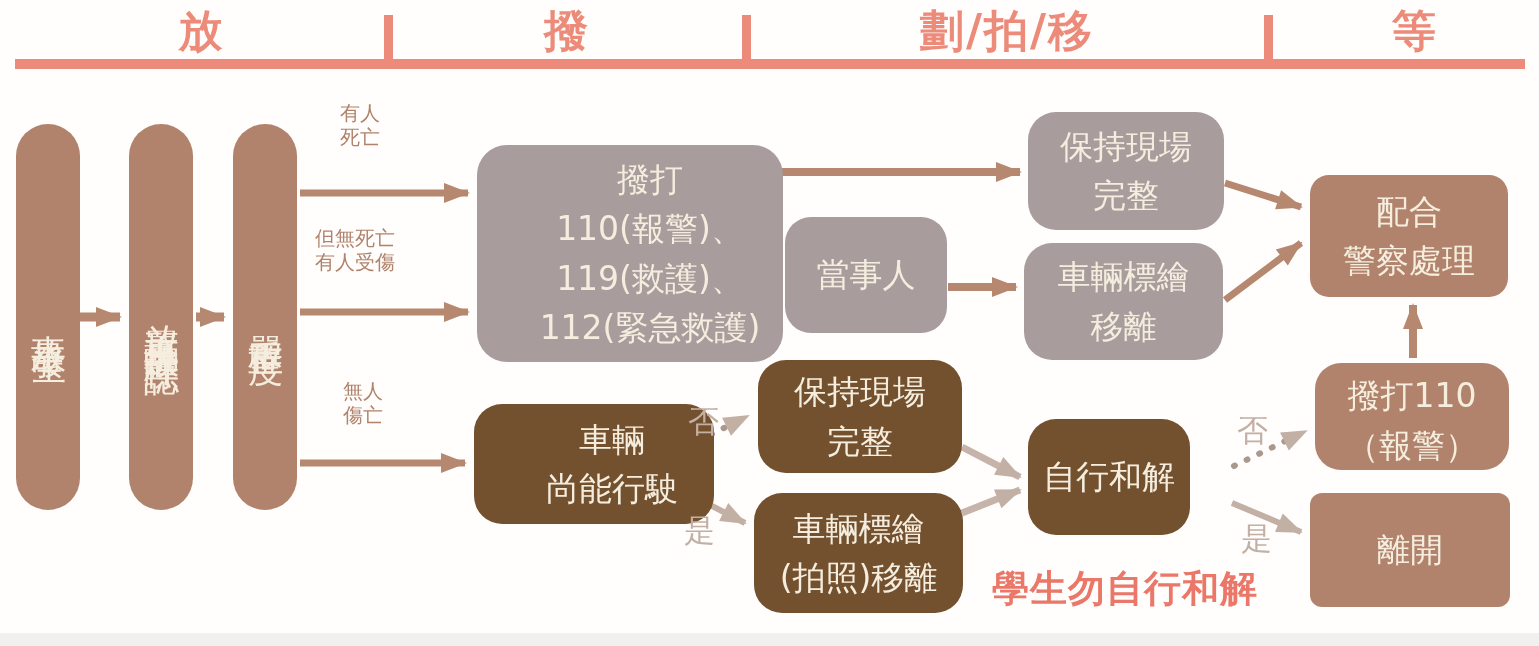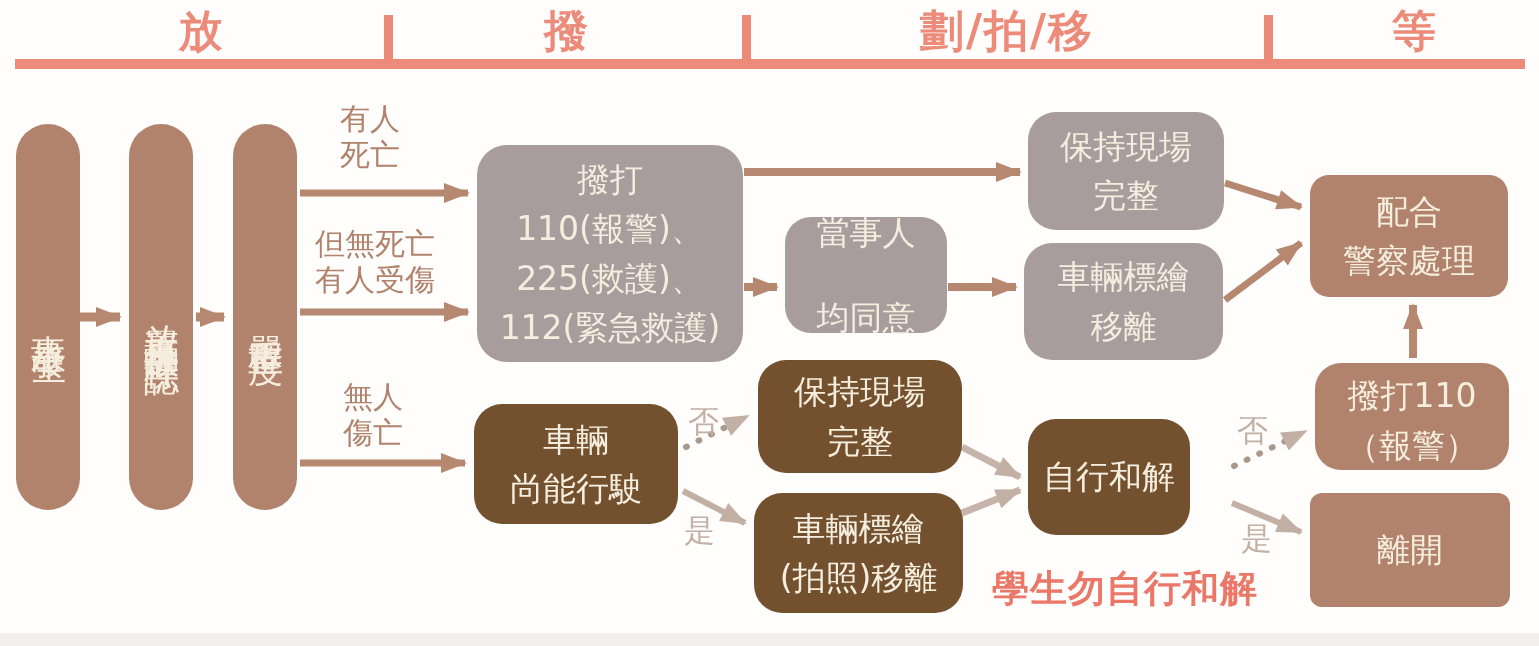--- a/index.html
+++ b/index.html
@@ -21,21 +21,21 @@
     font-size:35px;letter-spacing:5px;
   }
   .node{
     position:absolute;display:flex;flex-direction:column;align-items:center;justify-content:center;
     color:var(--cream-text,#f5edde);text-align:center;
   }
   .node.gray{background:var(--gray,#a89c9c);}
   .node.dark{background:var(--dark-brown,#73512f);}
   .node.terra{background:var(--terracotta,#b1836c);}
   .node .ln{font-size:33px;line-height:1.5;white-space:nowrap;}
-  .branch{position:absolute;color:var(--terracotta,#b1836c);font-size:30px;line-height:1.2;}
+  .branch{position:absolute;color:var(--terracotta,#b1836c);font-size:20px;line-height:1.2;}
   .branch div{white-space:nowrap;}
   .decision{position:absolute;color:var(--taupe,#c3b0a5);font-size:31px;}
   .warning{
     position:absolute;left:992px;top:564px;font-size:37px;font-weight:bold;
     color:var(--warning-red,#ea7767);white-space:nowrap;letter-spacing:1px;
   }
   .strip{position:absolute;left:0;top:633px;width:1539px;height:13px;background:#f2f0ef;}
 </style>
 </head>
 <body>
@@ -96,29 +96,28 @@
   </div>
   <div class="branch" style="left:315px;top:226px;">
     <div>但無死亡</div>
     <div>有人受傷</div>
   </div>
   <div class="branch" style="left:343px;top:379px;">
     <div>無人</div>
     <div>傷亡</div>
   </div>
 
-  <div class="node gray" style="left:477px;top:145px;width:266px;height:217px;border-radius:30px;">
+  <div class="node gray" style="left:477px;top:145px;width:266px;height:217px;border-radius:30px;padding-left:40px;">
     <div class="ln">撥打</div>
     <div class="ln">110(報警)、</div>
-    <div class="ln">225(救護)、</div>
+    <div class="ln">119(救護)、</div>
     <div class="ln">112(緊急救護)</div>
   </div>
   <div class="node gray" style="left:785px;top:217px;width:162px;height:116px;border-radius:26px;gap:36px;">
     <div class="ln">當事人</div>
-    <div class="ln">均同意</div>
   </div>
   <div class="node gray" style="left:1028px;top:112px;width:196px;height:118px;border-radius:28px;">
     <div class="ln">保持現場</div>
     <div class="ln">完整</div>
   </div>
   <div class="node gray" style="left:1024px;top:243px;width:199px;height:117px;border-radius:28px;">
     <div class="ln">車輛標繪</div>
     <div class="ln">移離</div>
   </div>
 
@@ -127,21 +126,21 @@
     <div class="ln">警察處理</div>
   </div>
   <div class="node terra" style="left:1315px;top:363px;width:194px;height:107px;border-radius:26px;justify-content:flex-end;">
     <div class="ln">撥打110</div>
     <div class="ln">（報警）</div>
   </div>
   <div class="node terra" style="left:1310px;top:493px;width:200px;height:114px;border-radius:12px;">
     <div class="ln">離開</div>
   </div>
 
-  <div class="node dark" style="left:474px;top:404px;width:204px;height:120px;border-radius:28px;">
+  <div class="node dark" style="left:474px;top:404px;width:204px;height:120px;border-radius:28px;padding-left:36px;">
     <div class="ln">車輛</div>
     <div class="ln">尚能行駛</div>
   </div>
   <div class="node dark" style="left:758px;top:360px;width:204px;height:113px;border-radius:28px;">
     <div class="ln">保持現場</div>
     <div class="ln">完整</div>
   </div>
   <div class="node dark" style="left:754px;top:493px;width:209px;height:120px;border-radius:28px;">
     <div class="ln">車輛標繪</div>
     <div class="ln">(拍照)移離</div>

